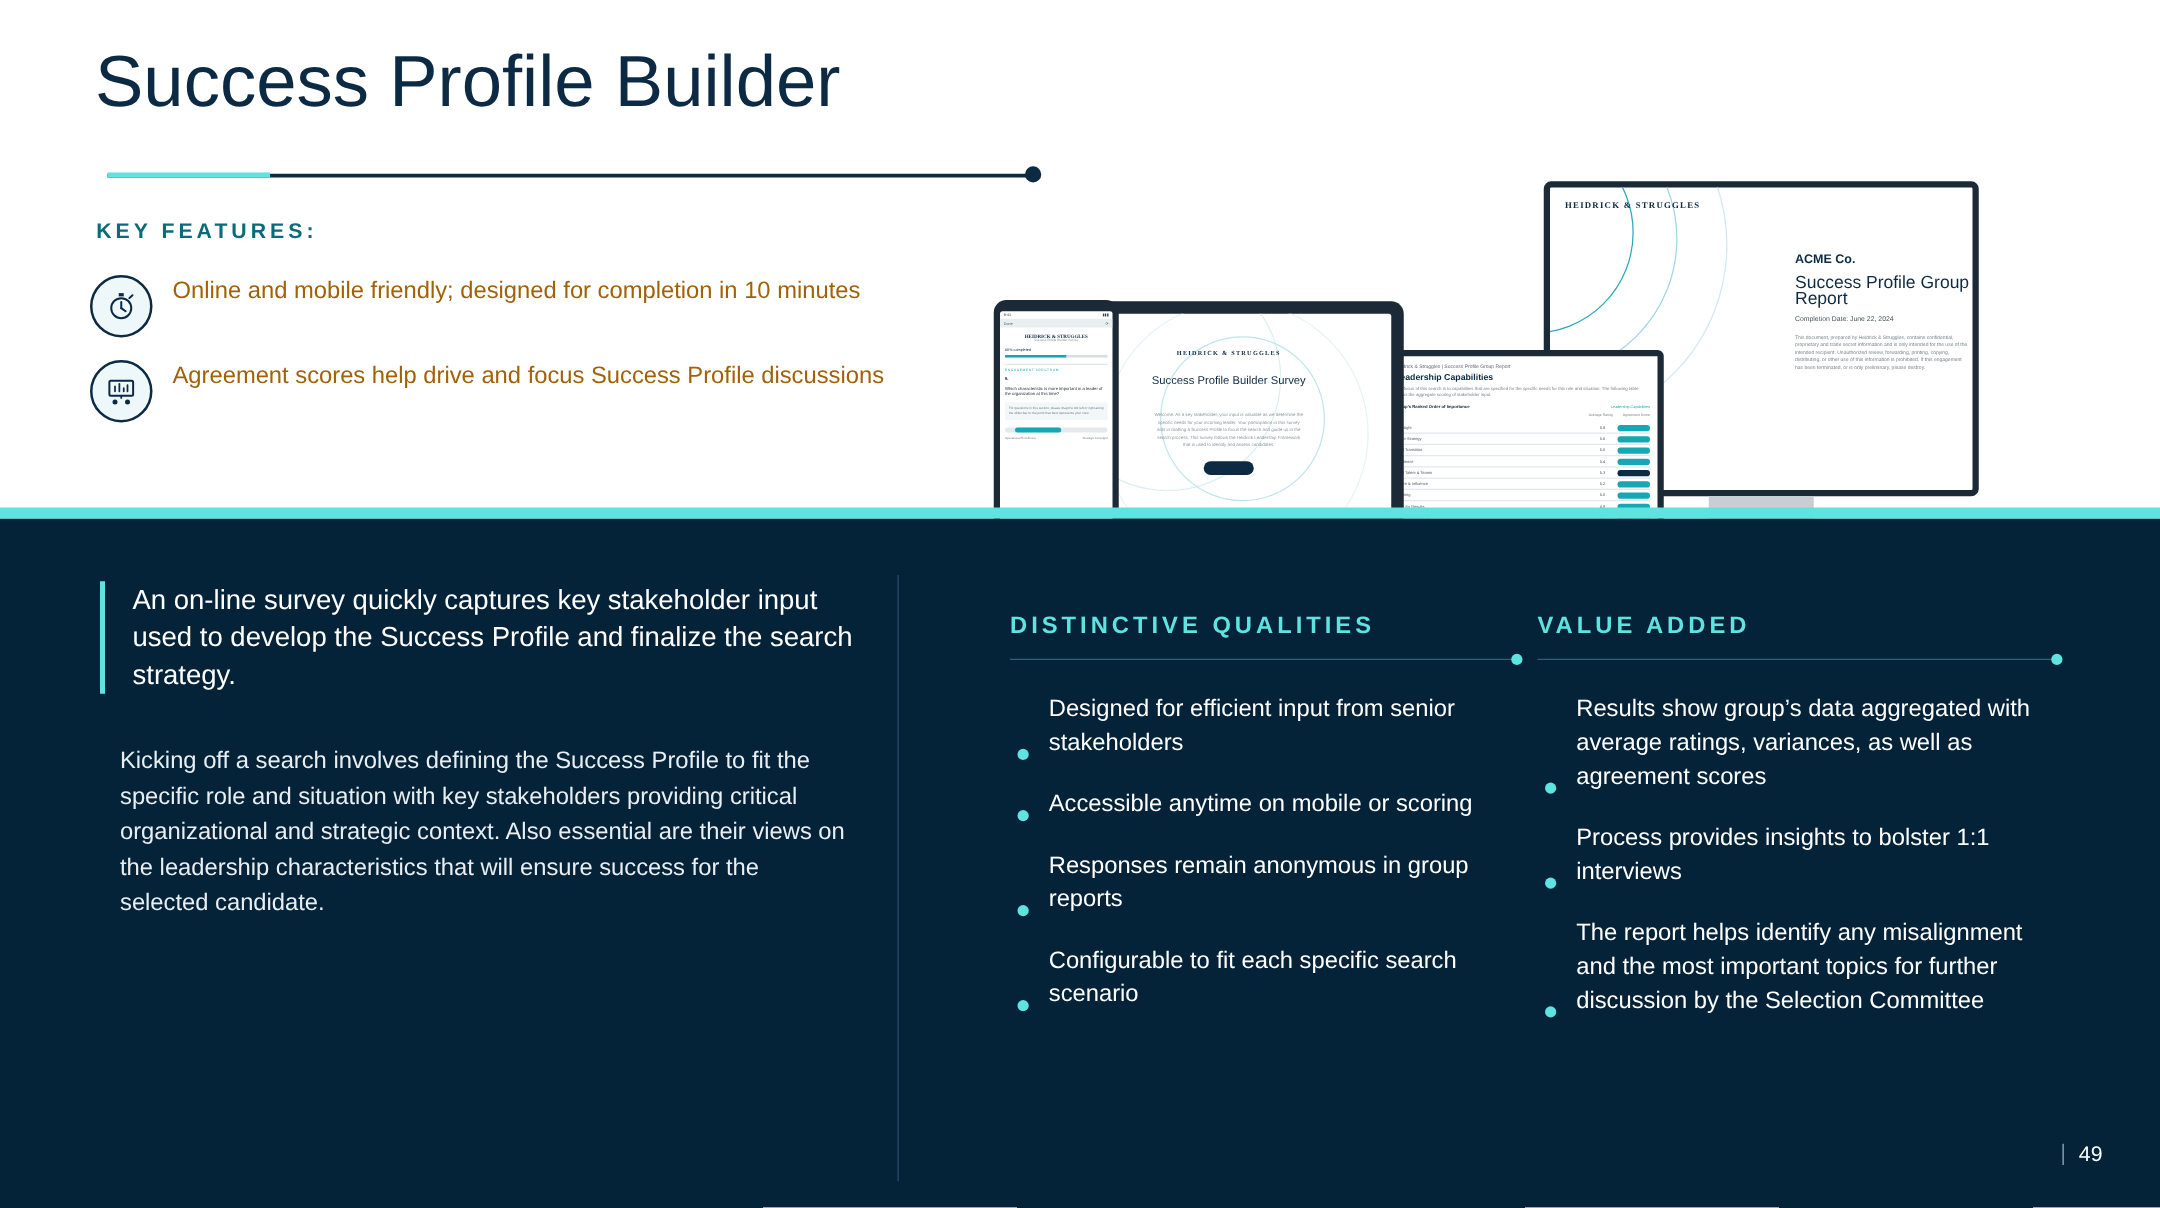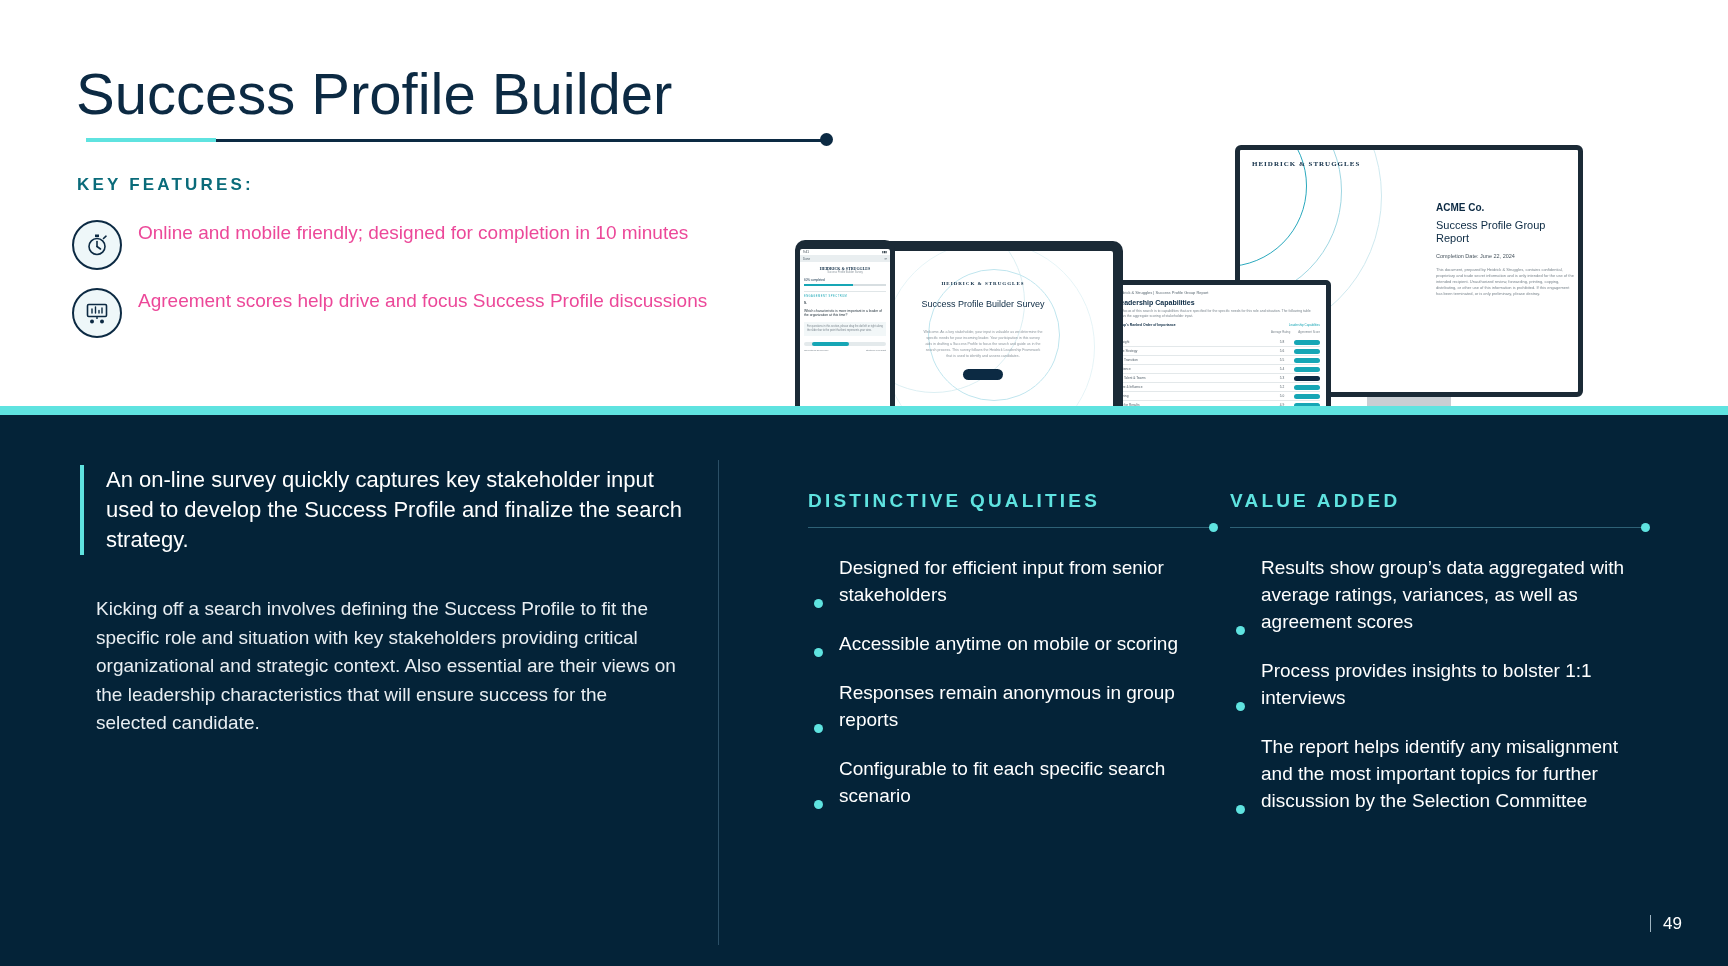--- a/index.html
+++ b/index.html
@@ -25,21 +25,21 @@
     position: absolute;
     left: 0; top: 0;
     width: 1728px;
     height: 409px;
     background: #ffffff;
   }
 
   .title {
     position: absolute;
     left: 76px;
-    top: 60px;
+    top: 32px;
     font-size: 58px;
     font-weight: 400;
     color: #0c2a43;
     letter-spacing: 0px;
     white-space: nowrap;
   }
 
   
   .title-rule {
     position: absolute;
@@ -100,21 +100,21 @@
     display: flex;
     align-items: center;
     justify-content: center;
     margin-right: 16px;
     margin-top: 2px;
   }
   .feature-icon svg { display: block; }
   .feature-text {
     font-size: 19px;
     line-height: 25px;
-    color: #ec4899;
+    color: #a16207;
     padding-top: 2px;
   }
 
   
   .devices {
     position: absolute;
     left: 795px;
     top: 135px;
     width: 880px;
     height: 365px;
@@ -154,21 +154,21 @@
   }
   .mon-body {
     position: absolute;
     left: 196px; top: 52px;
     width: 140px;
   }
   .mon-co {
     font-size: 10px; font-weight: bold; color: #0c2a43;
   }
   .mon-rep {
-    font-size: 11px; color: #0c2a43; margin-top: 6px; line-height: 13px;
+    font-size: 14px; color: #0c2a43; margin-top: 6px; line-height: 13px;
   }
   .mon-date { font-size: 5.5px; color: #45525c; margin-top: 8px; }
   .mon-para {
     font-size: 4px; color: #7a858d; margin-top: 8px; line-height: 6px;
   }
   .arc {
     position: absolute;
     border-radius: 50%;
     border: 1px solid #b9dfe6;
   }

